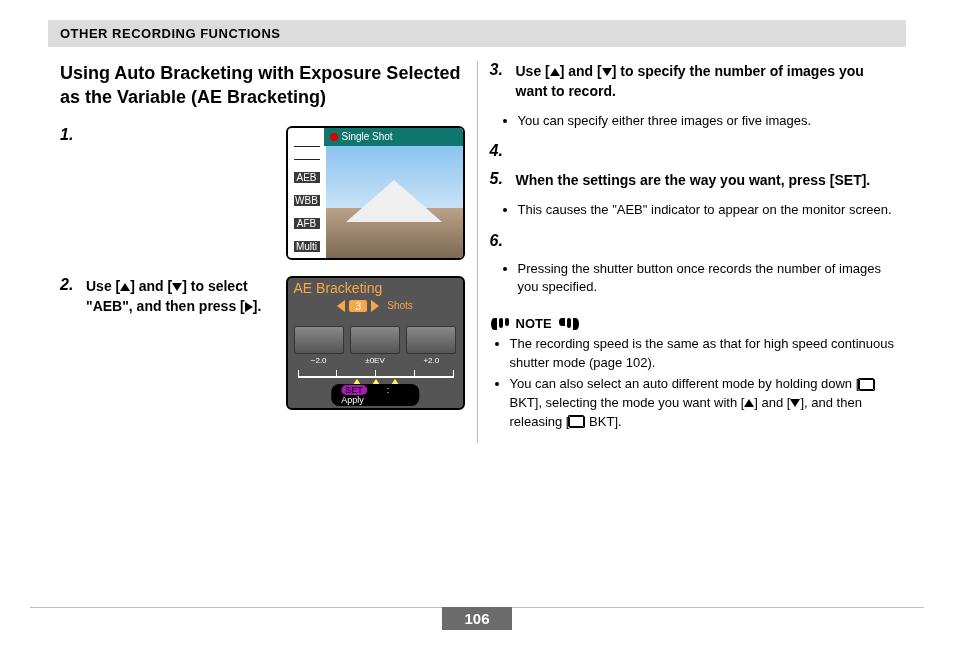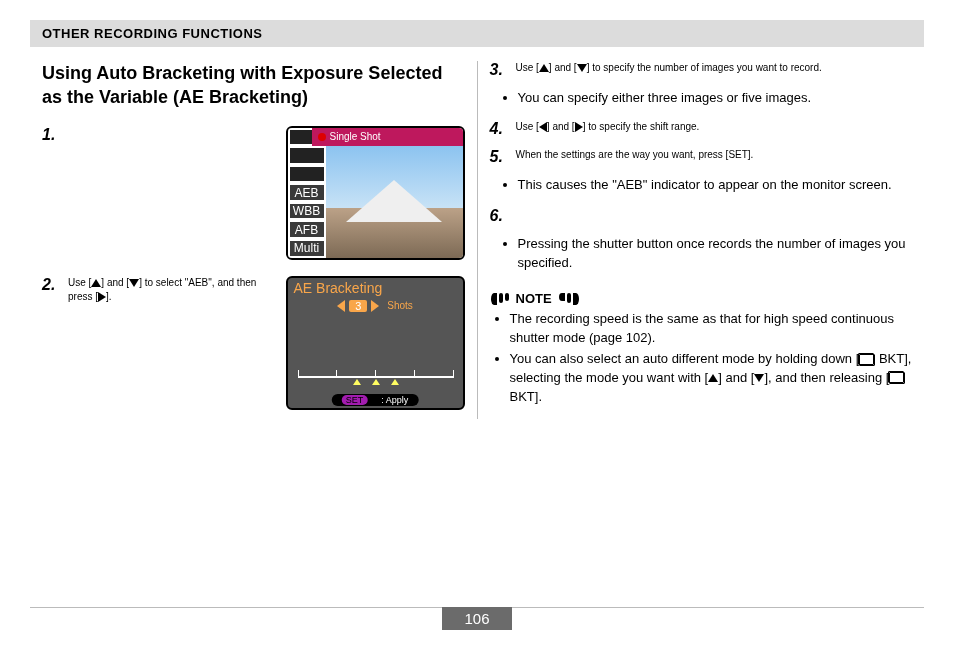--- a/index.html
+++ b/index.html
@@ -1,76 +1,76 @@
 <!DOCTYPE html>
 <html><head>
 <meta charset="utf-8">
 <style>
   html,body{margin:0;padding:0;font-family:Helvetica,Arial,sans-serif;color:#000;background:#fff}
-  .page{width:954px;height:646px;box-sizing:border-box;padding:20px 30px 10px;position:relative}
+  .page{width:954px;height:646px;box-sizing:border-box;padding:20px 48px 10px;position:relative}
   .section-header{background:#dcdcdc;padding:6px 12px;font-weight:bold;font-size:13px;letter-spacing:0.5px;margin-bottom:14px}
   .columns{display:flex;gap:0}
   .col{flex:1;padding:0 12px;box-sizing:border-box}
   .col-left{border-right:1px solid #bbb}
   h2.title{font-size:18px;font-weight:bold;margin:0 0 14px 0;line-height:1.35}
   p.body{font-size:13px;margin:0 0 8px 0;line-height:1.45}
   ul.bullets{margin:0 0 12px 0;padding-left:14px;font-size:13px;line-height:1.45}
   ul.bullets li{margin:2px 0}
   ul.bullets2{margin:4px 0 12px 14px;padding-left:14px;font-size:13px;line-height:1.45}
   ul.bullets2 li{margin:2px 0}
   .step{display:flex;margin:0 0 10px 0}
   .step .num{font-style:italic;font-weight:bold;font-size:16px;margin-right:8px;min-width:18px}
-  .step .txt{font-weight:normal;font-size:10px;line-height:1.45}
+  .step .txt{font-weight:bold;font-size:14px;line-height:1.45}
   .step-row{display:flex;align-items:flex-start;gap:10px;margin:16px 0 8px}
   .step-row .step{flex:1}
   .figure{width:175px;height:130px;border:2px solid #000;border-radius:6px;position:relative;overflow:hidden;margin-left:auto}
   .figure2{width:175px;height:130px;border:2px solid #000;border-radius:6px;position:relative;overflow:hidden;margin-left:auto;background:#555}
   
   .fig1-left{position:absolute;left:0;top:0;bottom:0;width:38px;background:#666;display:flex;flex-direction:column}
-  .fig1-top{position:absolute;left:24px;top:0;right:0;height:18px;background:#be185d;color:#fff;font-size:10px;padding-left:6px;line-height:18px}
+  .fig1-top{position:absolute;left:36px;top:0;right:0;height:18px;background:#0f766e;color:#fff;font-size:10px;padding-left:6px;line-height:18px}
   .fig1-top .rec{display:inline-block;width:8px;height:8px;background:#d00;border-radius:50%;margin-right:4px;vertical-align:middle}
   .fig1-main{position:absolute;left:38px;top:18px;right:0;bottom:0;background:linear-gradient(to bottom,#8cc3f0 0%,#c7e2f6 55%,#bca288 55%,#7d6a55 100%)}
   .mountain{position:absolute;bottom:32%;left:50%;transform:translateX(-50%);width:0;height:0;border-left:48px solid transparent;border-right:48px solid transparent;border-bottom:42px solid #efefef}
-  .fig1-cell{flex:1;border:2px solid #ffffff;background:#3a3a3a;color:#fff;font-size:12px;text-align:center;display:flex;align-items:center;justify-content:center}
+  .fig1-cell{flex:1;border:6px solid #ffffff;background:#3a3a3a;color:#fff;font-size:10px;text-align:center;display:flex;align-items:center;justify-content:center}
   .fig1-cell.dark{background:#222}
   
   .fig2-title{position:absolute;top:2px;left:6px;font-size:14px;color:#f9a64a}
   .fig2-shots{position:absolute;top:22px;left:0;right:0;display:flex;justify-content:center;align-items:center;gap:4px}
   .fig2-shots .left,.fig2-shots .right{width:0;height:0;border-top:6px solid transparent;border-bottom:6px solid transparent}
   .fig2-shots .left{border-right:8px solid #f9a64a}
   .fig2-shots .right{border-left:8px solid #f9a64a}
   .fig2-shots .num{background:#f9a64a;color:#fff;font-size:11px;padding:0 6px;border-radius:2px}
   .fig2-shots .label{color:#f9a64a;font-size:10px;margin-left:4px}
   .fig2-thumbs{position:absolute;top:48px;left:0;right:0;display:flex;justify-content:space-around;padding:0 6px;gap:6px}
   .thumb{flex:1;height:26px;background:linear-gradient(#888,#555);border:1px solid #333;border-radius:2px;position:relative}
   .thumb .lbl{position:absolute;bottom:-12px;left:0;right:0;text-align:center;color:#fff;font-size:8px}
   .fig2-scale{position:absolute;top:92px;left:10px;right:10px;height:20px}
   .scale-line{height:2px;background:#fff;position:absolute;top:6px;left:0;right:0}
   .scale-tick{position:absolute;top:0;width:1px;height:8px;background:#fff}
   .scale-arrow{position:absolute;top:9px;width:0;height:0;border-left:4px solid transparent;border-right:4px solid transparent;border-bottom:6px solid #fffd61}
   .fig2-apply{position:absolute;bottom:2px;left:50%;transform:translateX(-50%);background:#000;color:#fff;font-size:9px;padding:1px 10px;border-radius:8px}
-  .fig2-apply .set{background:#a21caf;color:#000;padding:0 4px;border-radius:6px;margin-right:14px}
+  .fig2-apply .set{background:#a21caf;color:#000;padding:0 4px;border-radius:6px;margin-right:20px}
   .tri{display:inline-block;vertical-align:middle}
   .tri-up{width:0;height:0;border-left:5px solid transparent;border-right:5px solid transparent;border-bottom:8px solid #000}
   .tri-down{width:0;height:0;border-left:5px solid transparent;border-right:5px solid transparent;border-top:8px solid #000}
   .tri-left{width:0;height:0;border-top:5px solid transparent;border-bottom:5px solid transparent;border-right:8px solid #000}
   .tri-right{width:0;height:0;border-top:5px solid transparent;border-bottom:5px solid transparent;border-left:8px solid #000}
   .bkt-icon{display:inline-block;width:14px;height:10px;border:1.5px solid #000;border-radius:1px;position:relative;vertical-align:middle}
   .bkt-icon::before{content:"";position:absolute;left:-2px;top:-2px;width:14px;height:10px;border:1.5px solid #000;border-radius:1px}
   .note-wrap{margin-top:19px}
   .note-hdr{display:flex;align-items:center;gap:6px;font-weight:bold;font-size:13px;margin-bottom:4px}
   .note-dec{display:inline-flex}
   .note-dec span{width:4px;height:10px;background:#000;border-radius:2px;margin:0 1px}
   .note-dec span:nth-child(1){opacity:1;width:6px;height:12px;border-radius:50% 0 0 50%}
   .note-dec span:nth-child(3){height:8px}
   .note-dec.r span:nth-child(1){height:8px}
   .note-dec.r span:nth-child(3){height:12px;width:6px;border-radius:0 50% 50% 0}
   .footer{position:absolute;left:30px;right:30px;bottom:16px;text-align:center}
   .footer .rule{height:1px;background:#bbb;margin-bottom:0}
-  .pagenum{display:inline-block;background:#6b6b6b;color:#fff;font-weight:normal;font-size:15px;padding:3px 22px;margin-top:-1px}
+  .pagenum{display:inline-block;background:#6b6b6b;color:#fff;font-weight:bold;font-size:15px;padding:3px 22px;margin-top:-1px}
 </style>
 </head>
 <body>
 
 <div class="page">
   <div class="section-header">OTHER RECORDING FUNCTIONS</div>
 
   <div class="columns">
 
     <div class="col col-left">
@@ -104,20 +104,31 @@
             <span>Use [</span><span class="tri tri-up"></span><span>] and [</span><span class="tri tri-down"></span><span>] to select "AEB", and then press [</span><span class="tri tri-right"></span><span>].</span>
           </div>
         </div>
         <div class="figure2">
           <div class="fig2-title">AE Bracketing</div>
           <div class="fig2-shots">
             <span class="left"></span>
             <span class="num">3</span>
             <span class="right"></span>
             <span class="label">Shots</span>
+          </div>
+          <div class="fig2-thumbs">
+            <div class="thumb">
+                <div class="lbl">−2.0</div>
+              </div>
+            <div class="thumb">
+                <div class="lbl">±0EV</div>
+              </div>
+            <div class="thumb">
+                <div class="lbl">+2.0</div>
+              </div>
           </div>
           <div class="fig2-scale">
             <div class="scale-line"></div>
             <div class="scale-tick" style="left:0%"></div>
             <div class="scale-tick" style="left:25%"></div>
             <div class="scale-tick" style="left:50%"></div>
             <div class="scale-tick" style="left:75%"></div>
             <div class="scale-tick" style="left:100%"></div>
             <div class="scale-arrow" style="left:36%"></div>
             <div class="scale-arrow" style="left:48%"></div>
@@ -137,23 +148,20 @@
         <div class="txt">
           <span>Use [</span><span class="tri tri-up"></span><span>] and [</span><span class="tri tri-down"></span><span>] to specify the number of images you want to record.</span>
         </div>
       </div>
       <ul class="bullets2">
         <li>You can specify either three images or five images.</li>
       </ul>
 
       <div class="step">
         <div class="num">4.</div>
-        <div class="txt">
-          <span>Use [</span><span class="tri tri-left"></span><span>] and [</span><span class="tri tri-right"></span><span>] to specify the shift range.</span>
-        </div>
       </div>
 
       <div class="step">
         <div class="num">5.</div>
         <div class="txt">When the settings are the way you want, press [SET].</div>
       </div>
       <ul class="bullets2">
         <li>This causes the "AEB" indicator to appear on the monitor screen.</li>
       </ul>
 

